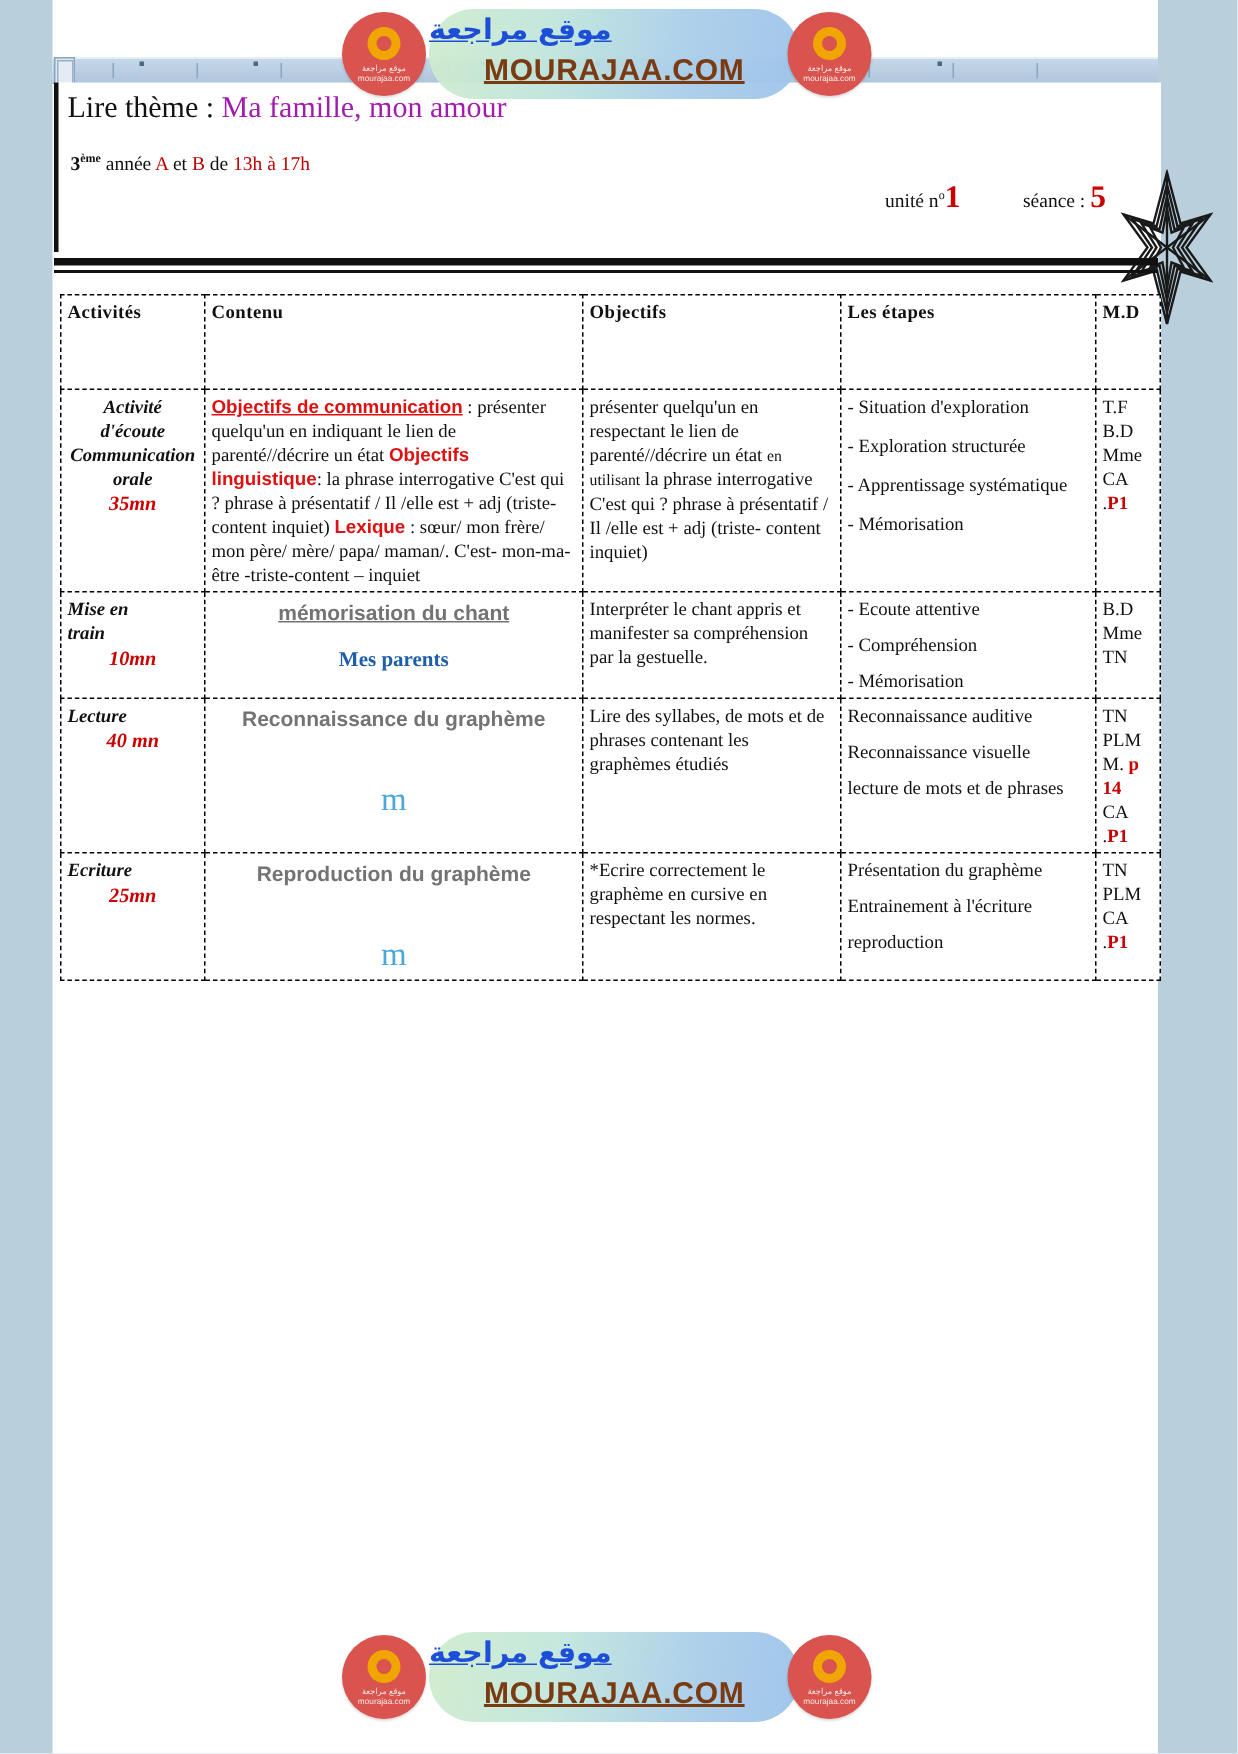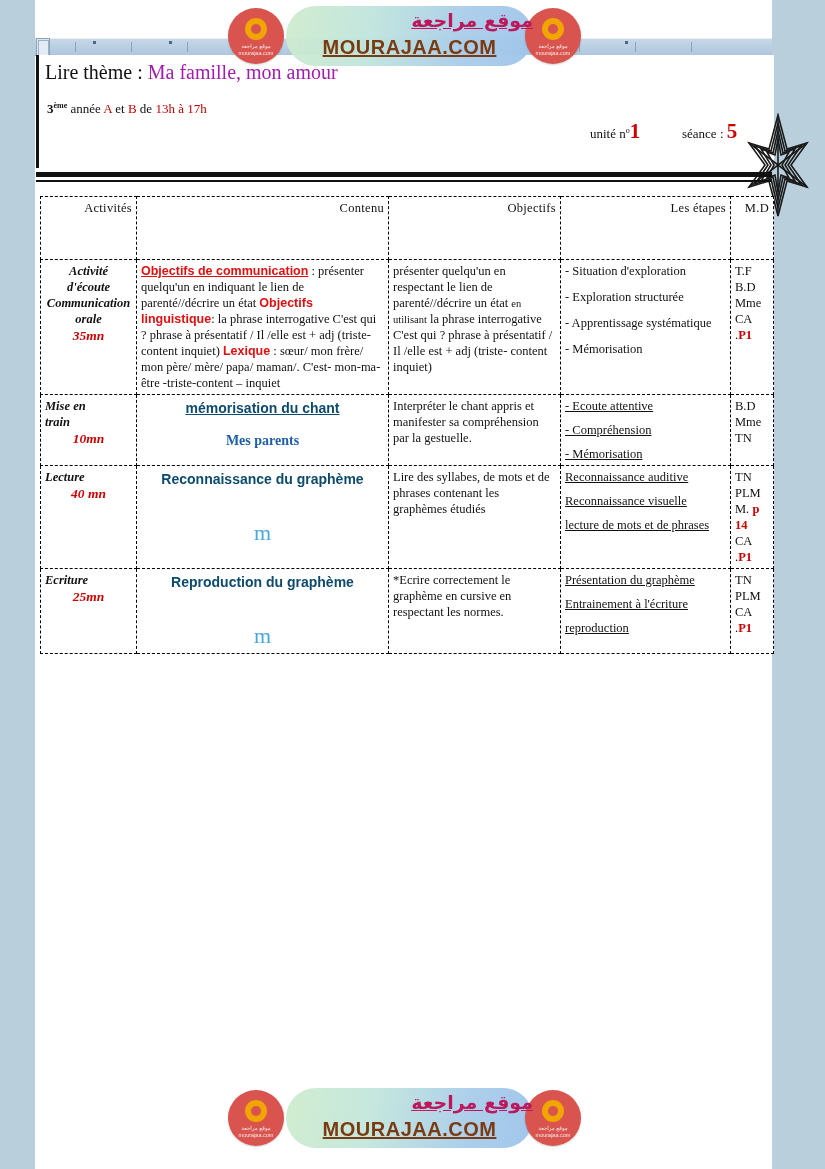--- a/index.html
+++ b/index.html
@@ -67,22 +67,22 @@
     font-size:12.5px;line-height:1.28;color:#111;
     font-family:"Liberation Serif",serif;
   }
   .c-act{width:96px;}
   .c-cont{width:252px;}
   .c-obj{width:172px;}
   .c-etp{width:170px;}
   .c-md{width:43px;}
 
   tr.headrow td{
-    height:56px;text-align:right;vertical-align:middle;
-    font-size:17px;font-weight:normal;color:#e01010;
+    height:56px;text-align:left;vertical-align:middle;
+    font-size:17px;font-weight:bold;color:#e01010;
     font-family:"Liberation Sans",sans-serif;letter-spacing:.3px;
     border-top:2px dashed #000;border-bottom:2px dashed #000;
   }
   tr.ritual td{
     height:44px;text-align:center;vertical-align:middle;
     font-size:16px;font-weight:bold;color:#e01010;
     font-family:"Liberation Sans",sans-serif;
     border-bottom:2px dashed #000;
   }
 
@@ -95,38 +95,38 @@
   .act .dur{color:#cc0000;font-size:13.5px;}
   .act.left{text-align:left;}
   .act.left .dur{display:block;text-align:center;}
 
   
   .cont{line-height:1.95;font-size:12.5px;}
   .cont .lbl{color:#e01010;font-weight:bold;font-family:"Liberation Sans",sans-serif;font-size:12.5px;}
   .cont .lbl.u{text-decoration:underline;}
   .cont-center{text-align:center;line-height:1.6;}
   .cont-center .t{
-    color:#0c4a6e;font-weight:bold;font-size:14px;
+    color:#737373;font-weight:bold;font-size:14px;
     font-family:"Liberation Sans",sans-serif;display:block;padding-top:2px;
   }
   .cont-center .t.u{text-decoration:underline;}
   .cont-center .t2{
     color:#1f5fa9;font-weight:bold;font-size:14px;display:block;padding-top:14px;
     font-family:"Liberation Serif",serif;
   }
   .cont-center .graph{
     display:block;color:#4aa8d8;font-size:22px;padding-top:30px;
     font-family:"Liberation Serif",serif;
   }
 
   
   .obj{line-height:1.95;font-size:12.5px;}
   .obj .sm{font-size:10.5px;font-family:"Liberation Serif",serif;}
   .etp{line-height:1.95;font-size:12.5px;}
-  .etp2{line-height:1.75;font-size:12.5px;text-decoration:underline;}
+  .etp2{line-height:1.75;font-size:12.5px;}
   .md{line-height:1.55;font-size:12.5px;}
   .md .r{color:#cc0000;font-weight:bold;}
   .tight{line-height:1.6;}
 
   
   .wm{position:absolute;height:64px;z-index:40;}
   .wm .pill{
     position:absolute;left:58px;top:2px;width:247px;height:60px;border-radius:30px;
     background:linear-gradient(100deg,#cfeccd 0%,#bfe4dd 35%,#a9cdea 70%,#9ec4ea 100%);
     opacity:.95;
@@ -142,22 +142,22 @@
   }
   .wm .circ .logo:after{
     content:"";position:absolute;left:6px;top:6px;width:10px;height:10px;
     border-radius:50%;background:#d9534f;
   }
   .wm .circ .ctxt{
     position:absolute;left:0;top:35px;width:56px;text-align:center;
     font-size:5.5px;line-height:1.25;color:#f6e9e4;font-family:"Liberation Sans",sans-serif;
   }
   .wm .ar{
-    position:absolute;left:58px;top:5px;width:247px;text-align:right;
-    font-size:19px;font-weight:bold;color:#be185d;direction:rtl;
+    position:absolute;left:58px;top:5px;width:247px;text-align:left;
+    font-size:19px;font-weight:bold;color:#1d4ed8;direction:rtl;
     text-decoration:underline;font-family:"DejaVu Sans",sans-serif;
   }
   .wm .en{
     position:absolute;left:58px;top:32px;width:247px;text-align:center;
     font-size:20px;font-weight:bold;color:#7a3b12;letter-spacing:.5px;
     text-decoration:underline;font-family:"Liberation Sans",sans-serif;
   }
   #wm-top{left:228px;top:4px;width:360px;}
   #wm-bot{left:228px;top:1086px;width:360px;}
   #wm-bot .pill{background:linear-gradient(100deg,#cfeccd 0%,#c2e6dc 35%,#a9cdea 72%,#9cc3ea 100%);}

